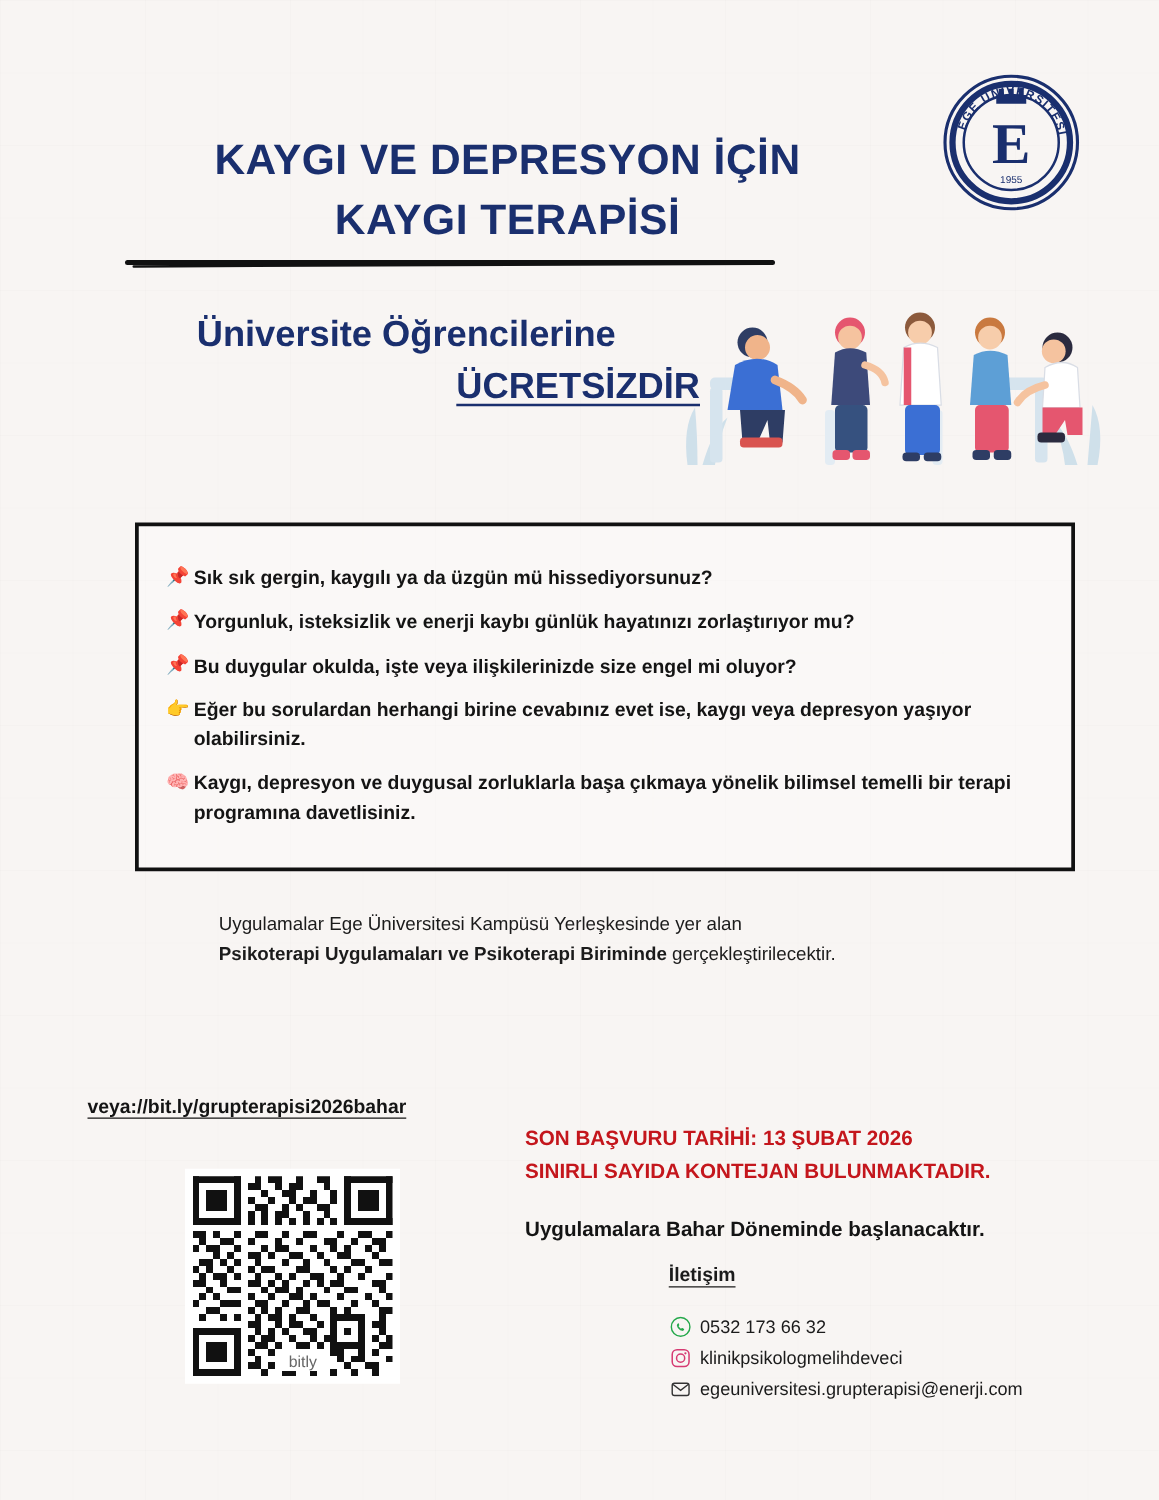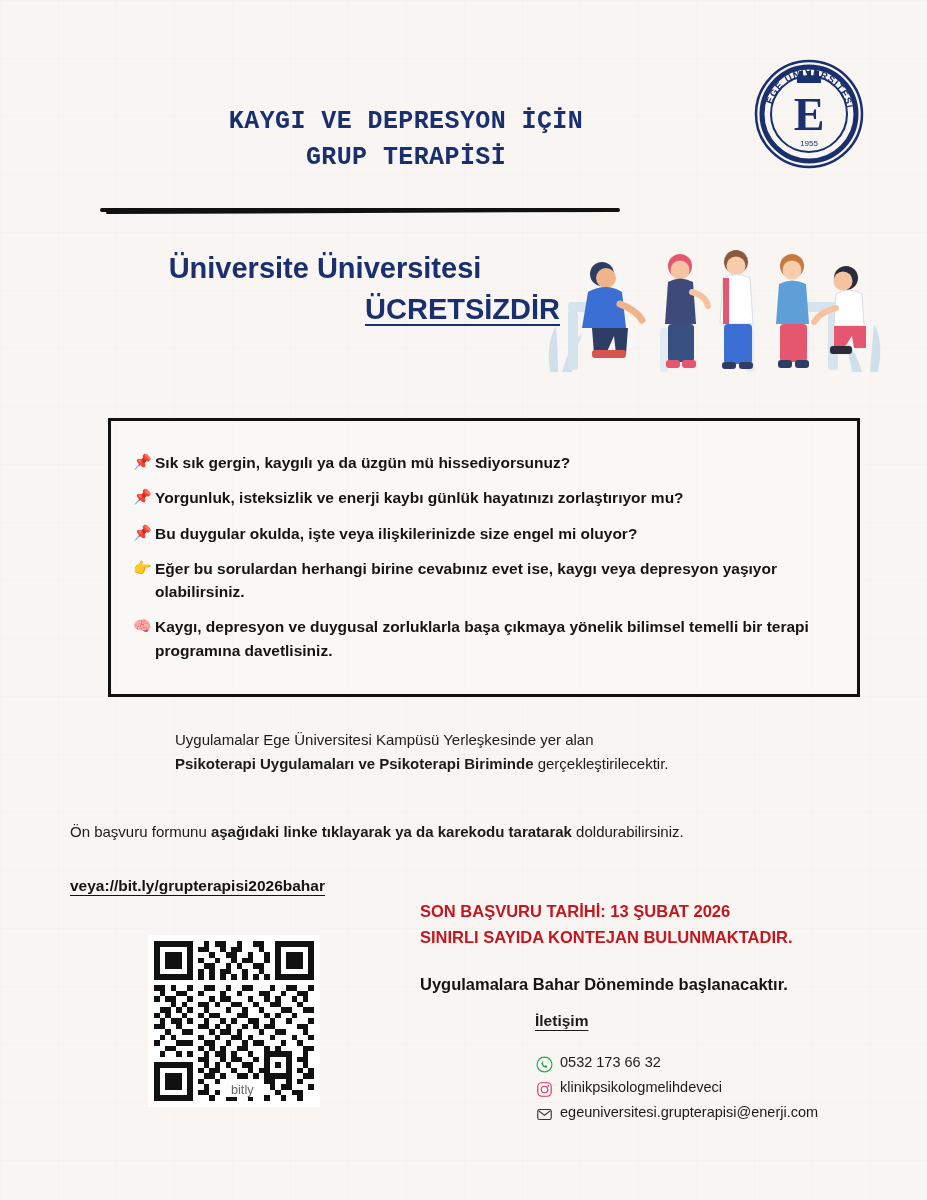--- a/index.html
+++ b/index.html
@@ -37,26 +37,25 @@
 
   
   .title-block {
     position: absolute;
     top: 104px;
     left: 96px;
     width: 620px;
     text-align: center;
   }
   .title-line {
-    font-size: 25px;
+    font-size: 34px;
     font-weight: bold;
     color: #1a2f6e;
     letter-spacing: 0.4px;
     line-height: 1.42;
-    font-family: Liberation Mono, monospace;
   }
   .title-underline {
     position: absolute;
     top: 208px;
     left: 100px;
     width: 520px;
     height: 4px;
     background: #111;
     border-radius: 3px;
   }
@@ -220,21 +219,21 @@
   }
   .contact-title {
     font-weight: bold;
     font-size: 15.5px;
     text-decoration: underline;
     text-underline-offset: 4px;
     margin-bottom: 22px;
   }
   .contact-row {
     display: flex;
-    align-items: flex-end;
+    align-items: flex-start;
     gap: 7px;
     margin: 4px 0;
     line-height: 1.45;
   }
   .contact-row .cico {
     width: 18px;
     height: 18px;
     flex: 0 0 auto;
     display: inline-flex;
     align-items: center;
@@ -259,26 +258,26 @@
       <text x="56" y="88" text-anchor="middle" font-family="'Liberation Sans', sans-serif" font-size="8" fill="#1a2f6e">1955</text>
       <path id="arcTop" d="M 18 56 A 38 38 0 0 1 94 56" fill="none"></path>
       <text font-family="'Liberation Sans', sans-serif" font-size="9.5" font-weight="bold" fill="#1a2f6e" letter-spacing="1">
         <textPath href="#arcTop" startOffset="8%">EGE ÜNİVERSİTESİ</textPath>
       </text>
     </svg>
   </div>
 
   <div class="title-block">
     <div class="title-line">KAYGI VE DEPRESYON İÇİN</div>
-    <div class="title-line">GRUP TERAPİSİ</div>
+    <div class="title-line">KAYGI TERAPİSİ</div>
   </div>
   <div class="title-underline"></div>
 
   <div class="subtitle-block">
-    <div class="subtitle-1">Üniversite Üniversitesi</div>
+    <div class="subtitle-1">Üniversite Öğrencilerine</div>
     <div class="subtitle-2">ÜCRETSİZDİR</div>
   </div>
 
   <div class="illustration">
     <svg width="350" height="150" viewBox="0 0 350 150" aria-hidden="true">
 
       <path d="M10 140 q-4 -30 6 -46 q2 22 2 46 z" fill="#cfe0ea"></path>
       <path d="M22 140 q8 -28 20 -38 q-8 20 -10 38 z" fill="#cfe0ea"></path>
       <path d="M338 140 q6 -30 -4 -48 q-2 24 -4 48 z" fill="#cfe0ea"></path>
       <path d="M322 140 q-8 -26 -20 -36 q8 18 10 36 z" fill="#cfe0ea"></path>
@@ -350,23 +349,20 @@
       <span class="ico">🧠</span>
       <span class="txt">Kaygı, depresyon ve duygusal zorluklarla başa çıkmaya yönelik bilimsel temelli bir terapi programına davetlisiniz.</span>
     </div>
   </div>
 
   <div class="venue">
     <span>Uygulamalar Ege Üniversitesi Kampüsü Yerleşkesinde yer alan</span><br>
     <b>Psikoterapi Uygulamaları ve Psikoterapi Biriminde</b><span> gerçekleştirilecektir.</span>
   </div>
 
-  <div class="preapp">
-    <span>Ön başvuru formunu </span><b>aşağıdaki linke tıklayarak ya da karekodu taratarak</b><span> doldurabilirsiniz.</span>
-  </div>
 
   <a class="link" href="#">veya://bit.ly/grupterapisi2026bahar</a>
 
   <div class="deadline">
     <div class="red">SON BAŞVURU TARİHİ: 13 ŞUBAT 2026</div>
     <div class="red">SINIRLI SAYIDA KONTEJAN BULUNMAKTADIR.</div>
     <div class="dark">Uygulamalara Bahar Döneminde başlanacaktır.</div>
   </div>
 
   <div class="qr-wrap">

